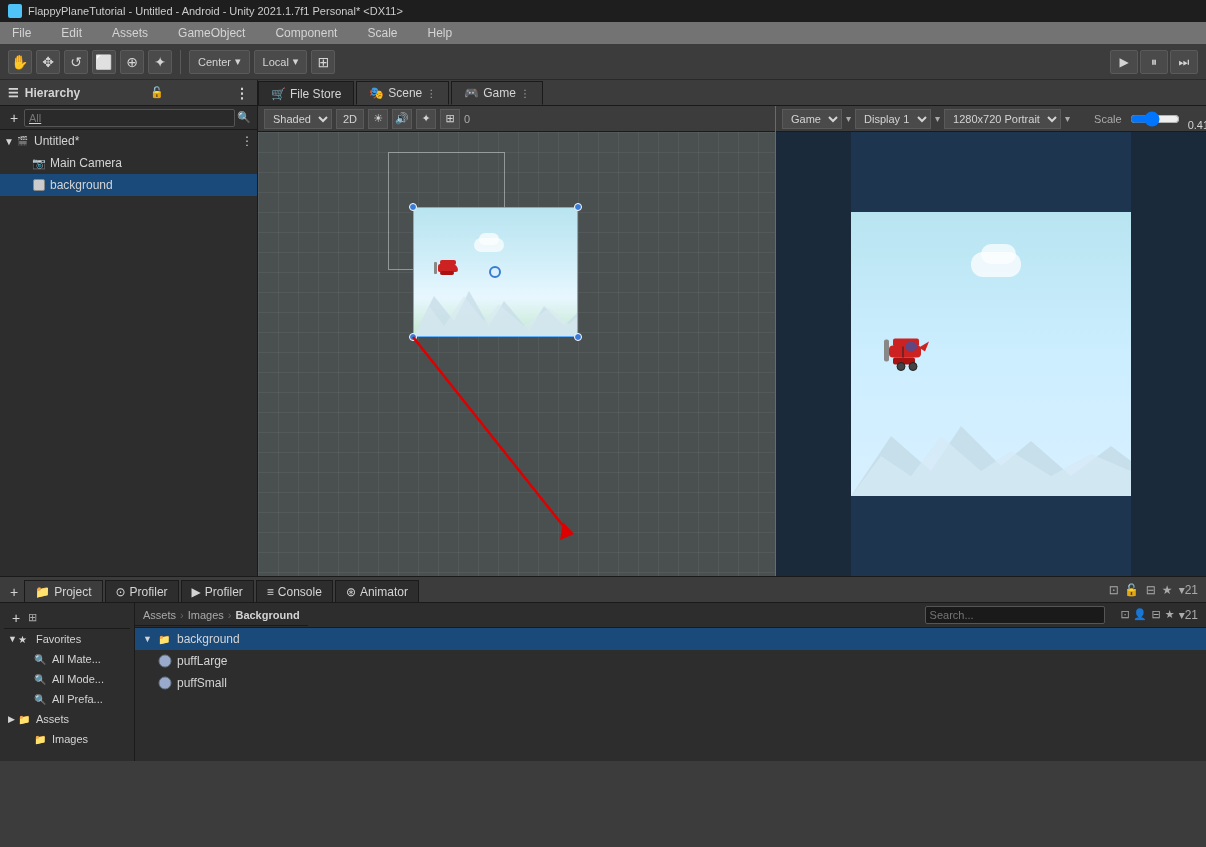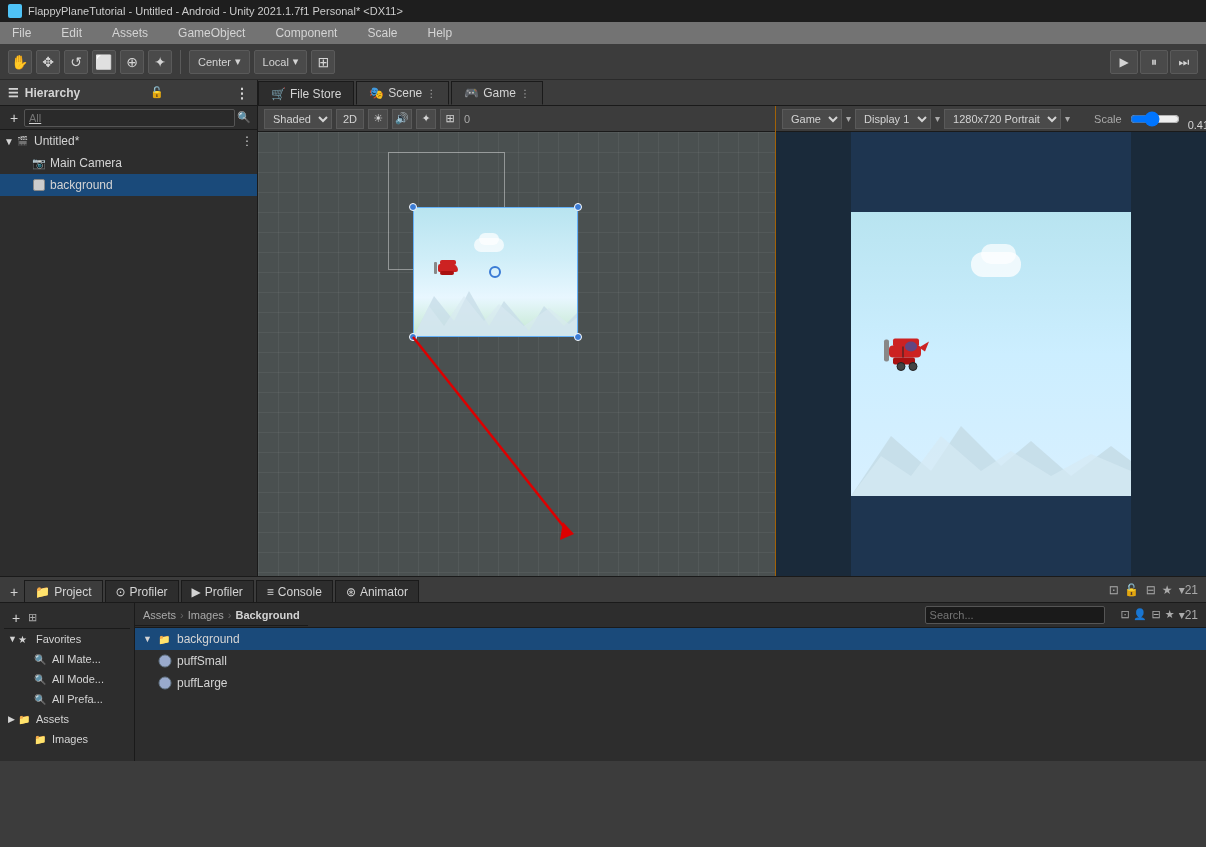--- a/index.html
+++ b/index.html
@@ -937,29 +937,29 @@
           <span>background</span>
         </div>
 
         <div class="file-item">
           <span class="file-expand"></span>
           <span class="file-icon">
             <svg width="14" height="14" viewBox="0 0 14 14">
               <circle cx="7" cy="7" r="6" fill="#9ac" stroke="#678" stroke-width="1"></circle>
             </svg>
           </span>
-          <span>puffSmall</span>
+          <span>puffLarge</span>
         </div>
 
         <div class="file-item">
           <span class="file-expand"></span>
           <span class="file-icon">
             <svg width="14" height="14" viewBox="0 0 14 14">
               <circle cx="7" cy="7" r="6" fill="#9ac" stroke="#678" stroke-width="1"></circle>
             </svg>
           </span>
-          <span>puffLarge</span>
+          <span>puffSmall</span>
         </div>
       </div>
     </div>
 
   </div>
 </div>
 
 </body></html>

